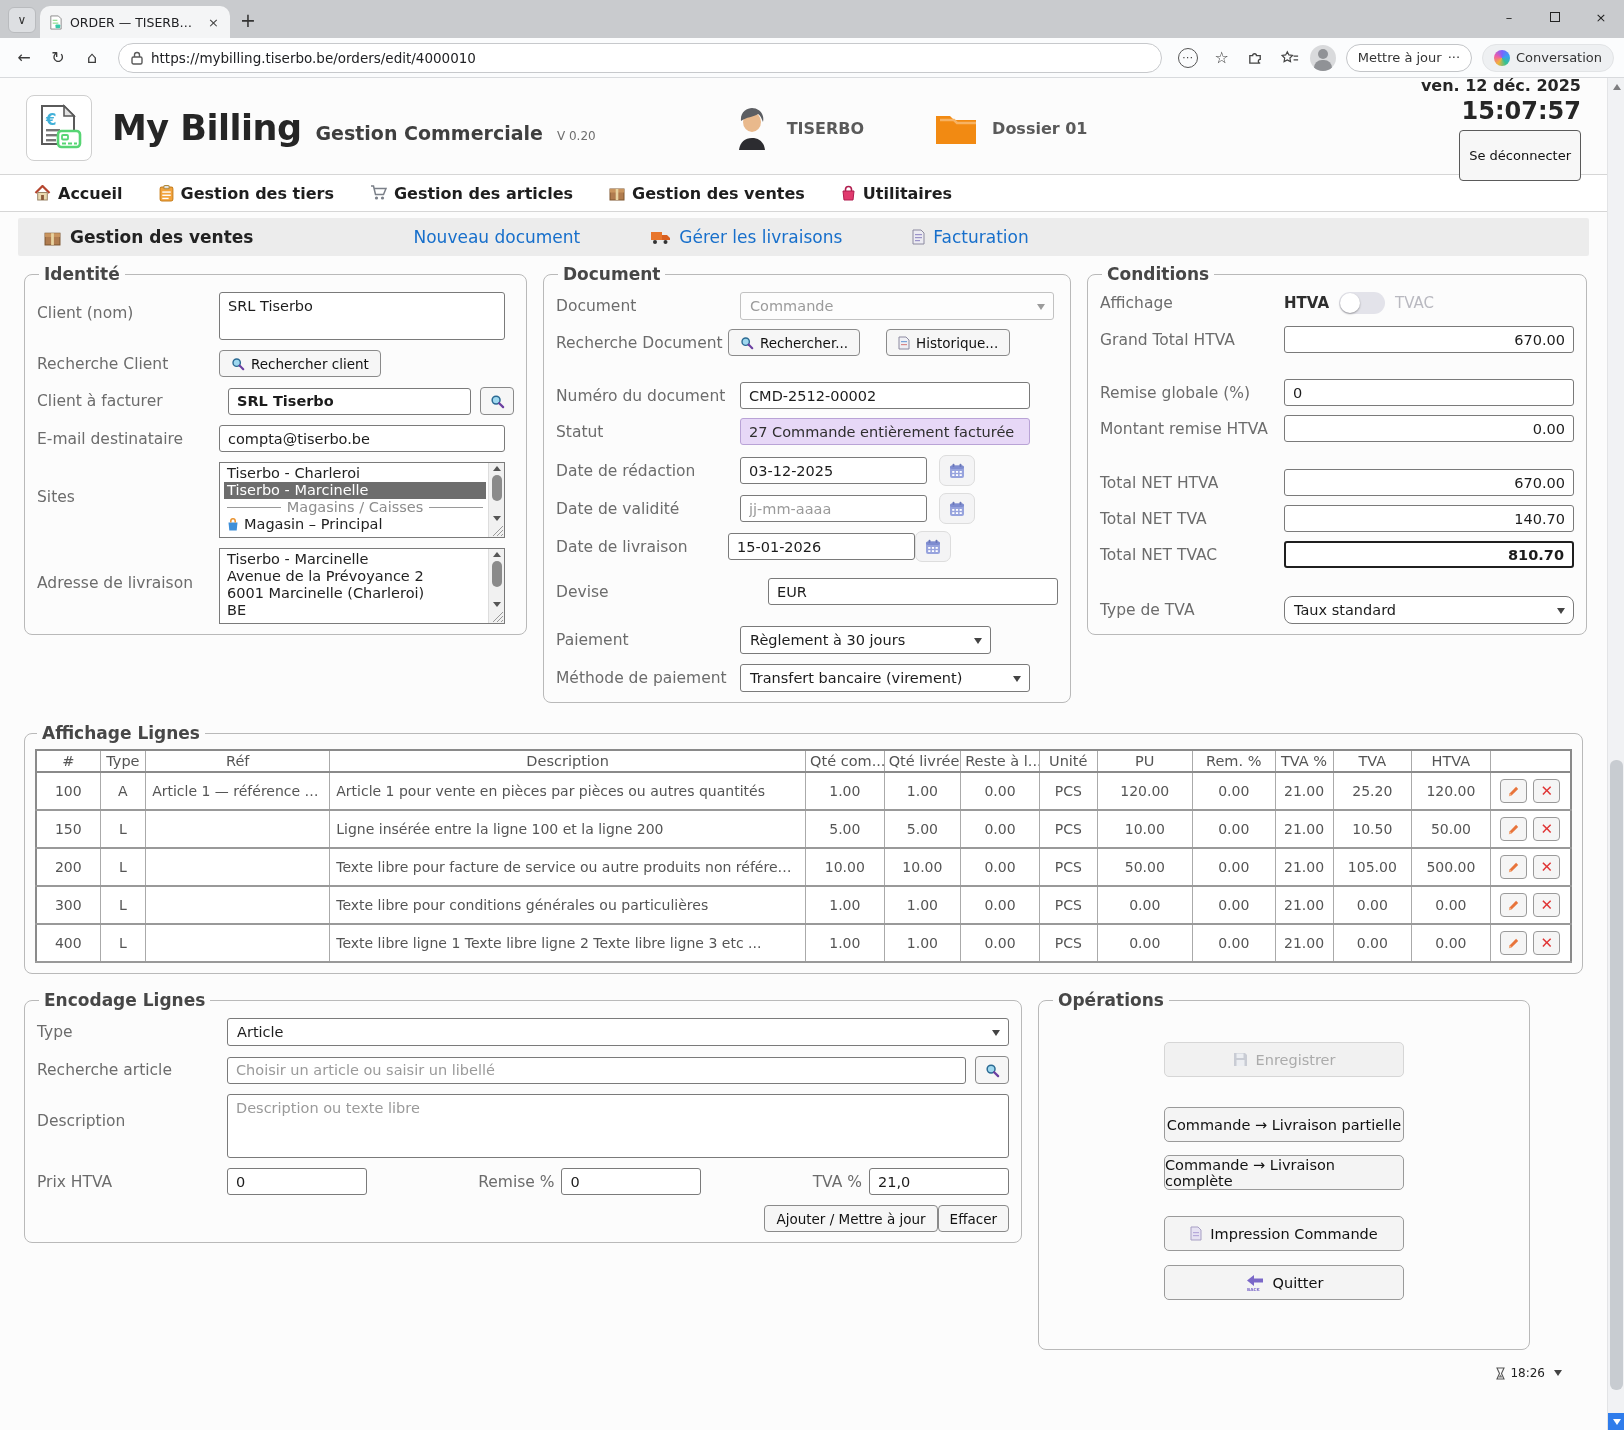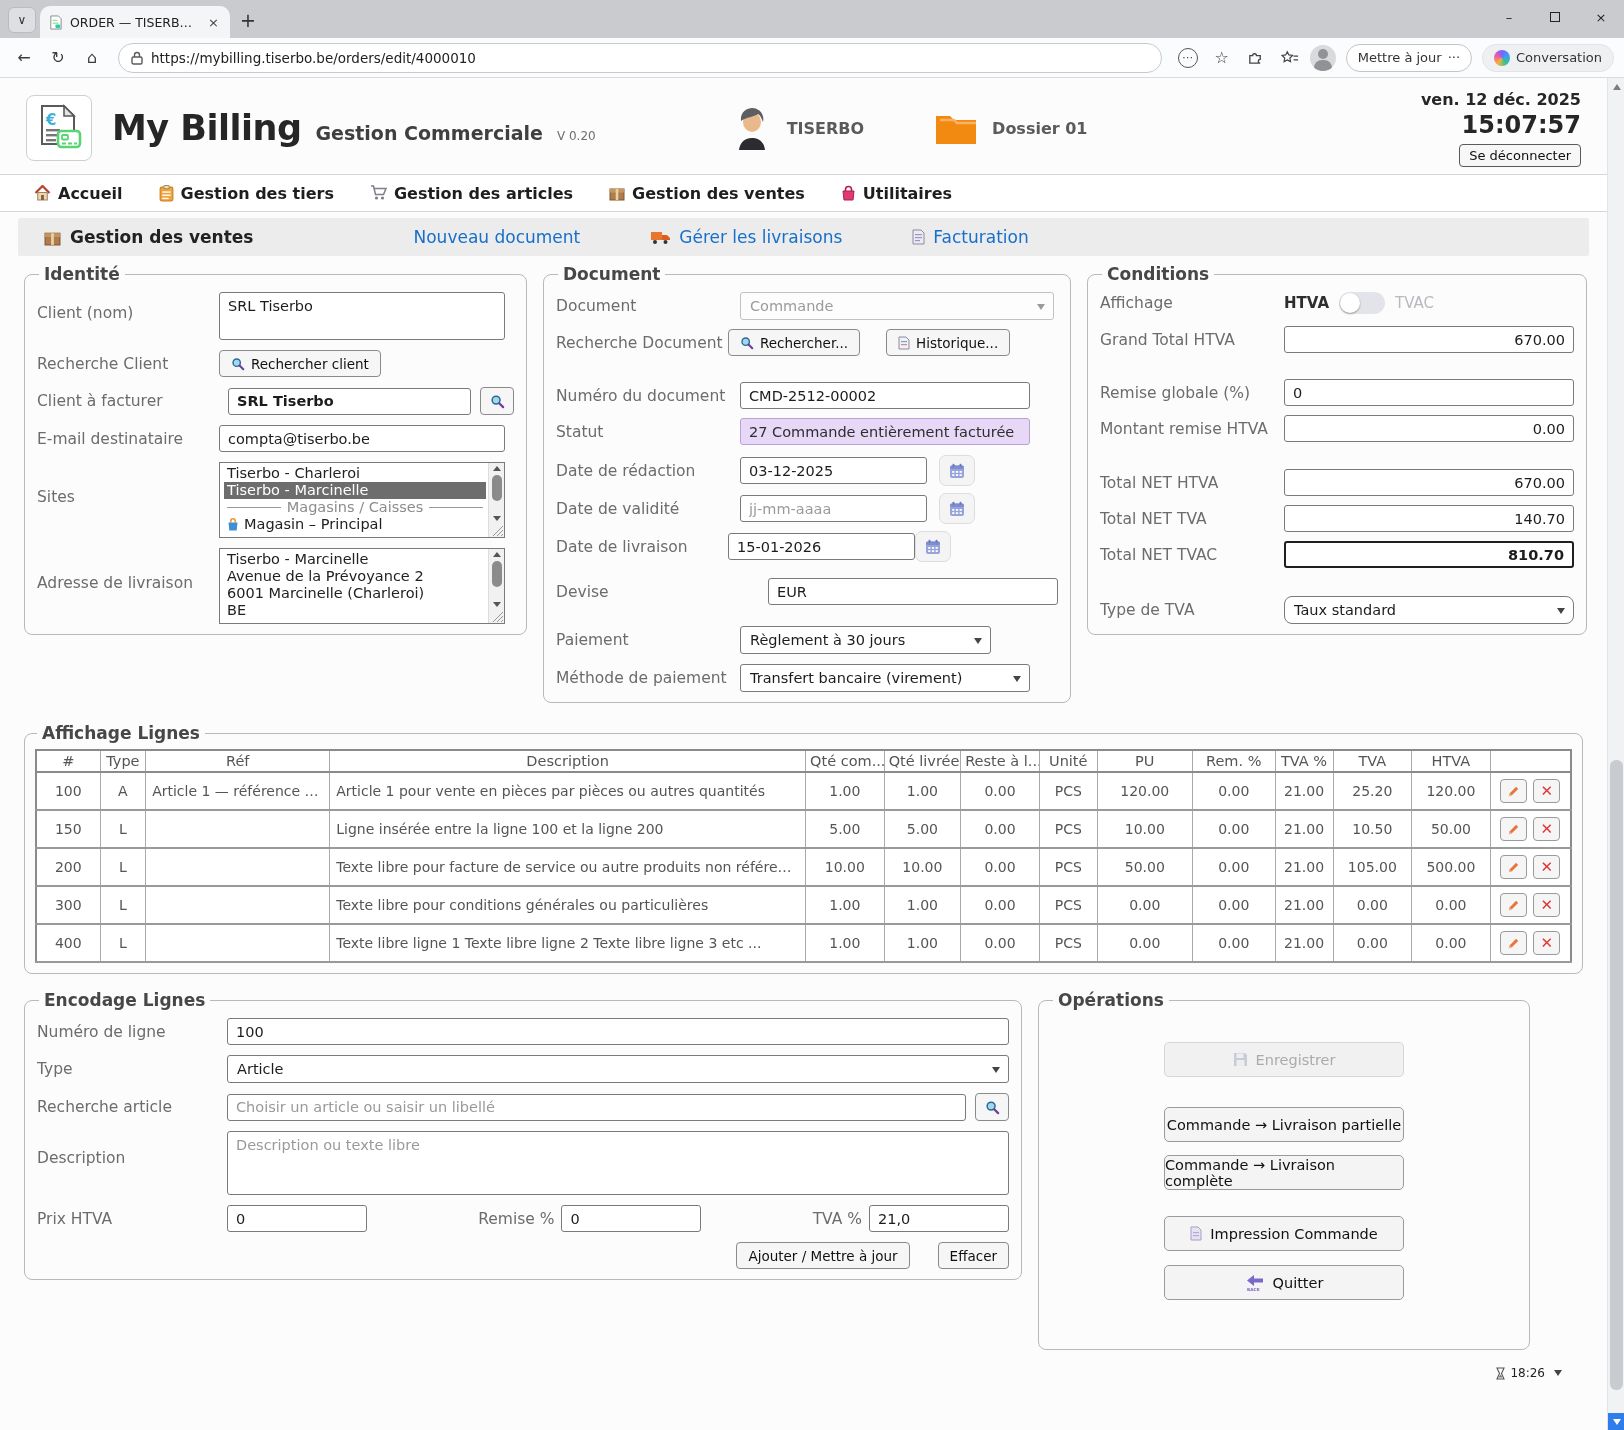--- a/index.html
+++ b/index.html
@@ -42,21 +42,21 @@
   .logo-box { width:66px; height:66px; border:1px solid #cfcfcf; border-radius:8px; background:#fff; display:flex; align-items:center; justify-content:center; }
   .title-wrap { margin-left:20px; display:flex; align-items:baseline; gap:14px; }
   .app-title { font-size:35px; font-weight:800; color:#262626; letter-spacing:-0.5px; }
   .app-subtitle { font-size:19px; font-weight:700; color:#3f3f3f; }
   .app-version { font-size:12px; color:#6e6e6e; }
   .hcluster { display:flex; align-items:center; gap:14px; }
   .hname { font-size:16px; font-weight:700; color:#5a5a5a; }
   .hright { margin-left:auto; text-align:right; }
   .hdate { font-size:16px; font-weight:700; color:#262626; }
   .htime { font-size:24px; font-weight:800; color:#262626; margin-top:2px; }
-  .logout { margin-top:5px; font-size:13px; color:#111; background:#f7f7f7; border:1px solid #5a5a5a; border-radius:4px; padding:3px 9px; display:inline-block; }
+  .logout { margin-top:5px; font-size:13px; color:#111; background:#f7f7f7; border:1px solid #5a5a5a; border-radius:4px; padding:17px 9px; display:inline-block; }
 
   
   .mainnav { border-top:1px solid #d6d6d6; border-bottom:1px solid #d6d6d6; background:#fff; height:38px; display:flex; align-items:center; gap:36px; padding:0 34px; }
   .nav-item { display:flex; align-items:center; gap:7px; font-size:16px; font-weight:700; color:#1e1e1e; }
   .subnav { background:#ececec; height:38px; margin:6px 18px 0 18px; display:flex; align-items:center; padding:0 26px; border-radius:2px; }
   .sn-current { display:flex; align-items:center; gap:9px; font-size:17px; font-weight:700; color:#222; }
   .sn-link { display:flex; align-items:center; gap:8px; font-size:17px; color:#176fcb; }
   .sn-1 { margin-left:160px; } .sn-2 { margin-left:70px; } .sn-3 { margin-left:70px; }
 
   
@@ -120,21 +120,21 @@
   .xglyph { color:#e03535; font-weight:800; font-size:15px; line-height:1; }
 
   
   .bottom-cols { display:flex; gap:16px; margin:16px 24px 0 24px; align-items:flex-start; }
   .fs-enc { width:998px; }
   .fs-enc .lbl { width:190px; }
   .fs-enc .fs-row { margin-bottom:10px; }
   .fs-ops { width:492px; height:360px; }
   .opbtn { display:flex; align-items:center; justify-content:center; gap:8px; width:240px; height:35px; margin:0 auto; background:#f4f4f4; border:1px solid #9a9a9a; border-radius:5px; font-size:14.5px; color:#111; }
   .opbtn.disabled { color:#ababab; border-color:#d6d6d6; background:#f1f1f1; }
-  .encbtns { display:flex; justify-content:flex-end; gap:28px; margin-top:4px;align-items:center; }
+  .encbtns { display:flex; justify-content:flex-end; gap:0; margin-top:4px;align-items:center; }
 
   .clockbox { position:absolute; right:62px; bottom:50px; display:flex; align-items:center; gap:5px; font-size:12px; color:#222; }
   .clock-tri { width:0; height:0; border-left:4px solid transparent; border-right:4px solid transparent; border-top:6px solid #444; margin-left:4px; }
 
   svg { display:block; }
 </style>
 </head>
 <body>
 
 <div class="window">
@@ -740,24 +740,20 @@
           </tr>
         </tbody>
       </table>
     </fieldset>
 
     <div class="bottom-cols">
 
       <fieldset class="fs-enc">
         <legend>Encodage Lignes</legend>
         <div class="fs-row">
-          <span class="lbl">Numéro de ligne</span>
-          <input class="inp" style="flex: 1 1 0%;" value="100">
-        </div>
-        <div class="fs-row">
           <span class="lbl">Type</span>
           <div class="sel" style="flex:1;">
             <span>Article</span>
               <i class="arr"></i>
           </div>
         </div>
         <div class="fs-row" style="gap:9px;justify-content:flex-end;">
           <span class="lbl" style="margin-right:-9px;">Recherche article</span>
           <input class="inp" style="flex: 1 1 0%;" placeholder="Choisir un article ou saisir un libellé">
           <span class="iconbtn">

